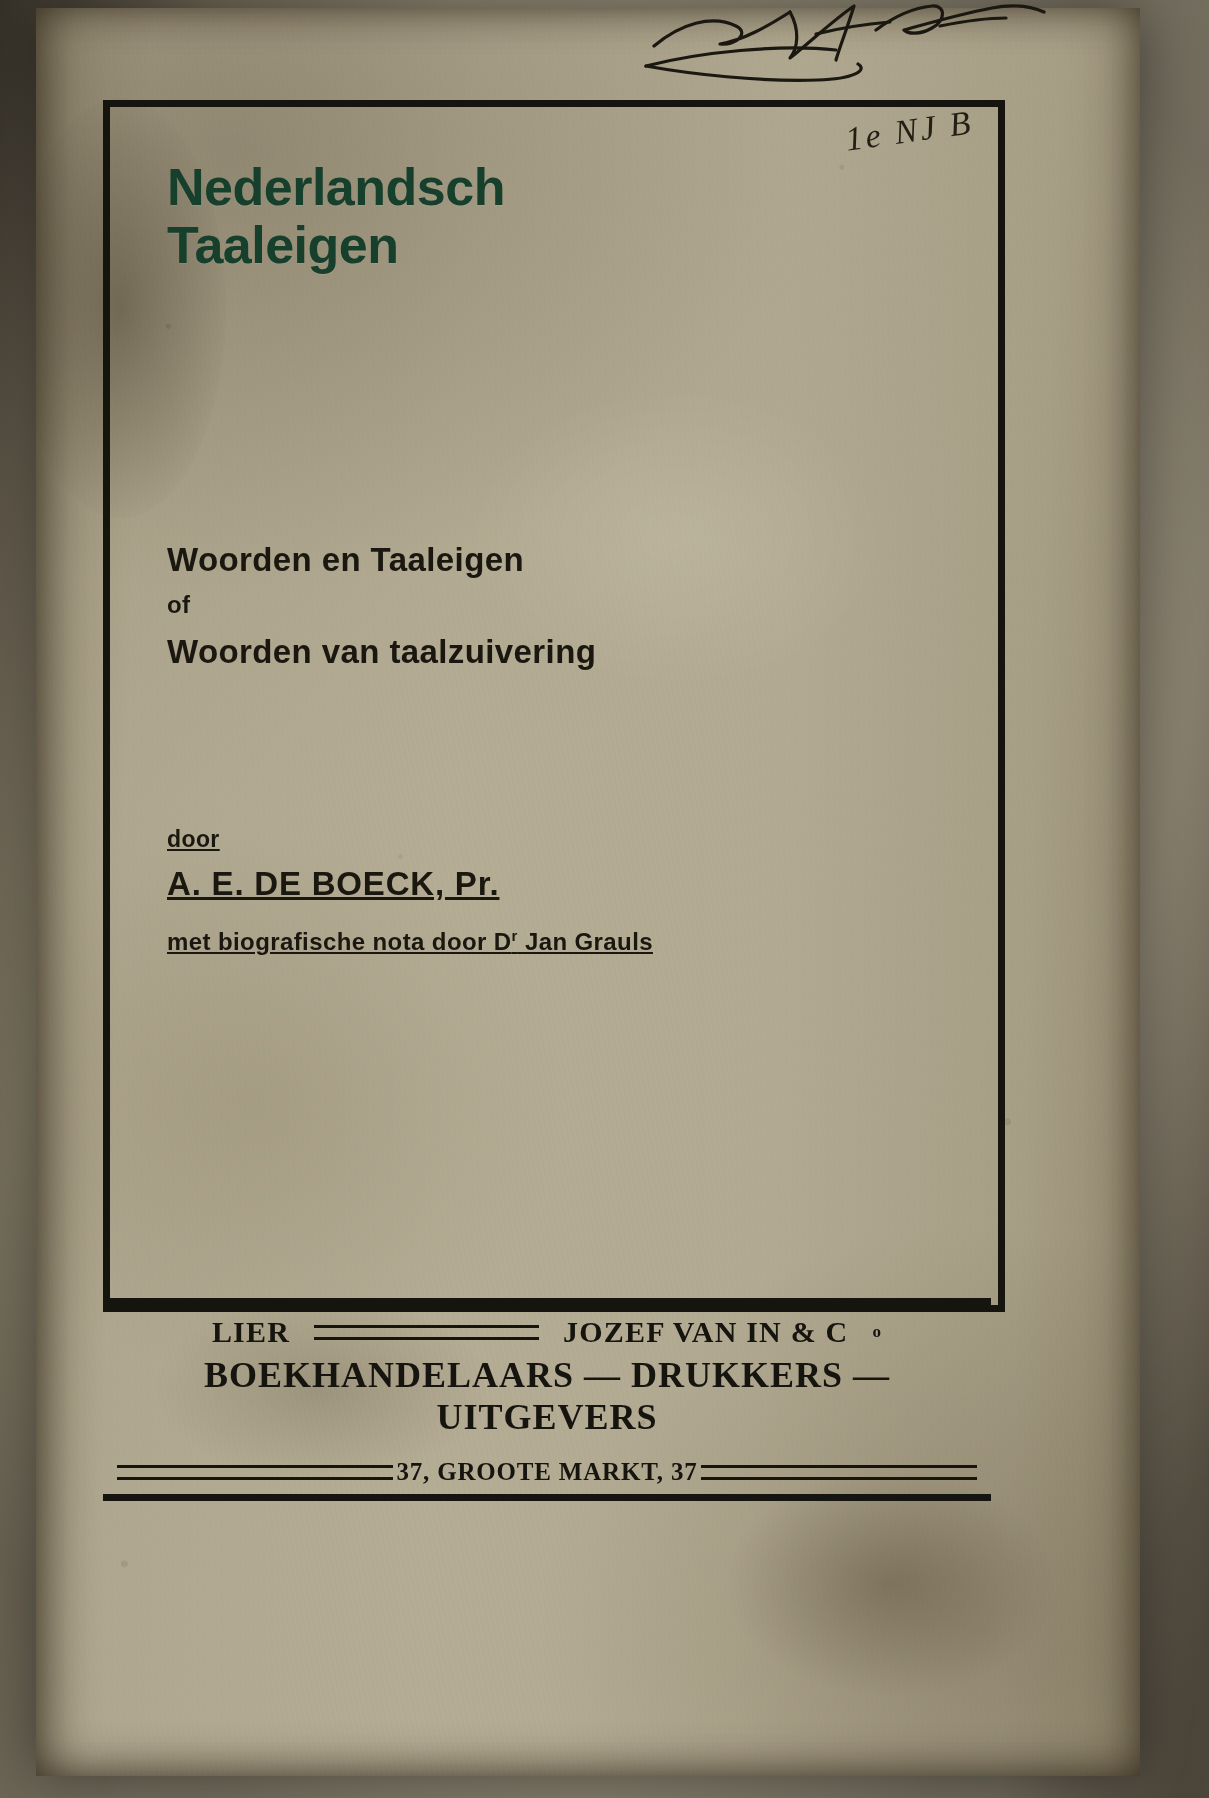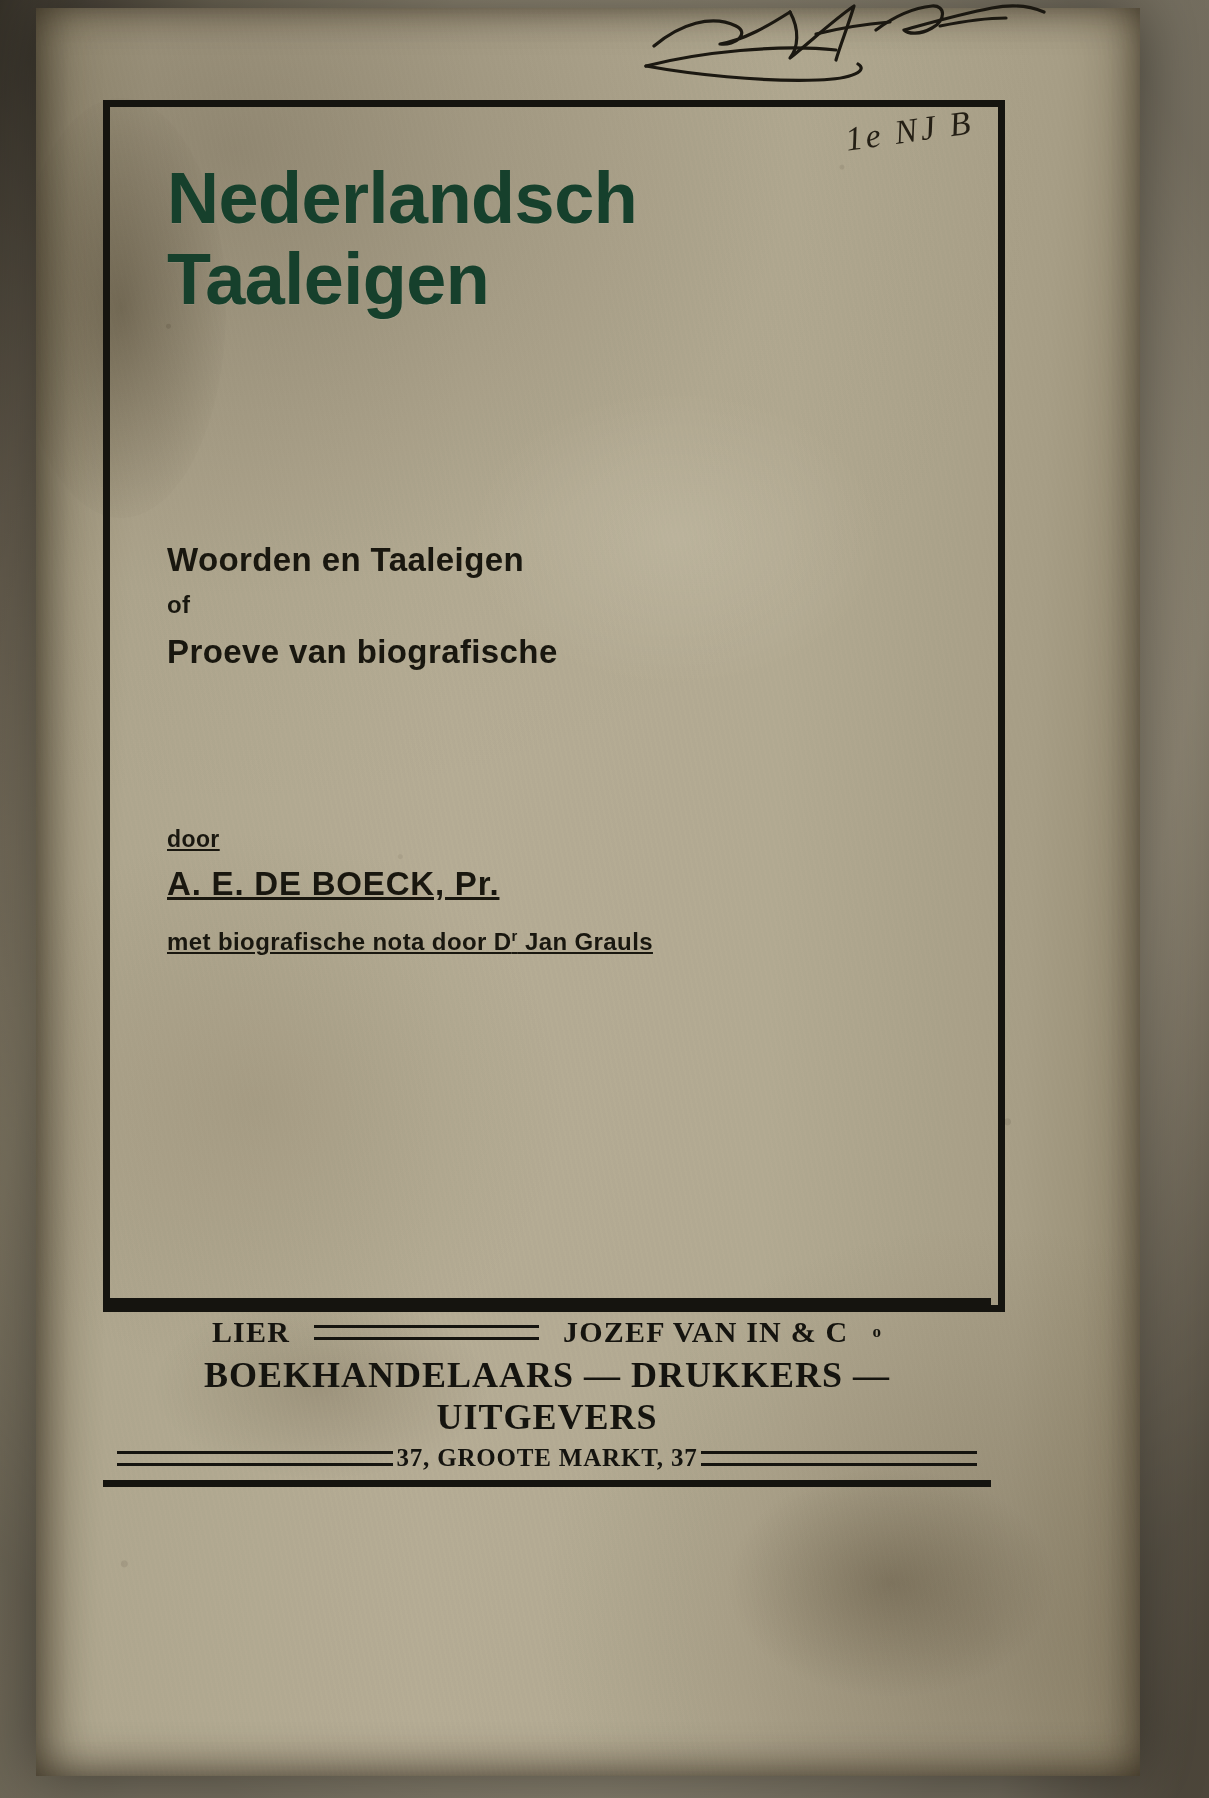--- a/index.html
+++ b/index.html
@@ -95,21 +95,21 @@
   }
 
   
   .main-title {
     position: absolute;
     left: 131px;
     top: 150px;
     width: 700px;
     color: #16402c;
     font-weight: 700;
-    font-size: 72px;
+    font-size: 52px;
     line-height: 1.12;
     letter-spacing: -0.5px;
     text-shadow: 0 1px 0 rgba(255,255,255,0.07);
   }
   .main-title .l2 { display:block; }
 
   .subtitle {
     position: absolute;
     left: 131px;
     top: 525px;
@@ -173,21 +173,21 @@
   .pub-line2 {
     font-size: 36px;
     font-weight: 700;
     letter-spacing: 1.0px;
     margin-top: 5px;
   }
   .pub-line3 {
     font-size: 25px;
     font-weight: 700;
     letter-spacing: 0.8px;
-    margin-top: 6px;
+    margin-top: 20px;
     display: flex;
     align-items: center;
     justify-content: center;
     gap: 4px;
     padding: 0 14px;
   }
   .pub-line3 .dbl-rule {
     flex: 1 1 auto;
     height: 9px;
     border-top: 3px solid #15140f;
@@ -228,21 +228,21 @@
     <div class="frame"></div>
 
     <div class="main-title">
       <span class="l1">Nederlandsch</span>
       <span class="l2">Taaleigen</span>
     </div>
 
     <div class="subtitle">
       <div>Woorden  en  Taaleigen</div>
       <div class="small">of</div>
-      <div>Proeve  van  biografische</div>
+      <div>Woorden  van  taalzuivering</div>
     </div>
 
     <div class="byline">
       <div class="door">door</div>
       <div class="author">A. E. DE BOECK, Pr.</div>
       <div class="note"><span>met biografische nota door D</span><sup>r</sup><span> Jan Grauls</span></div>
     </div>
 
     <div class="rule-block pub">
       <div class="pub-line1">

